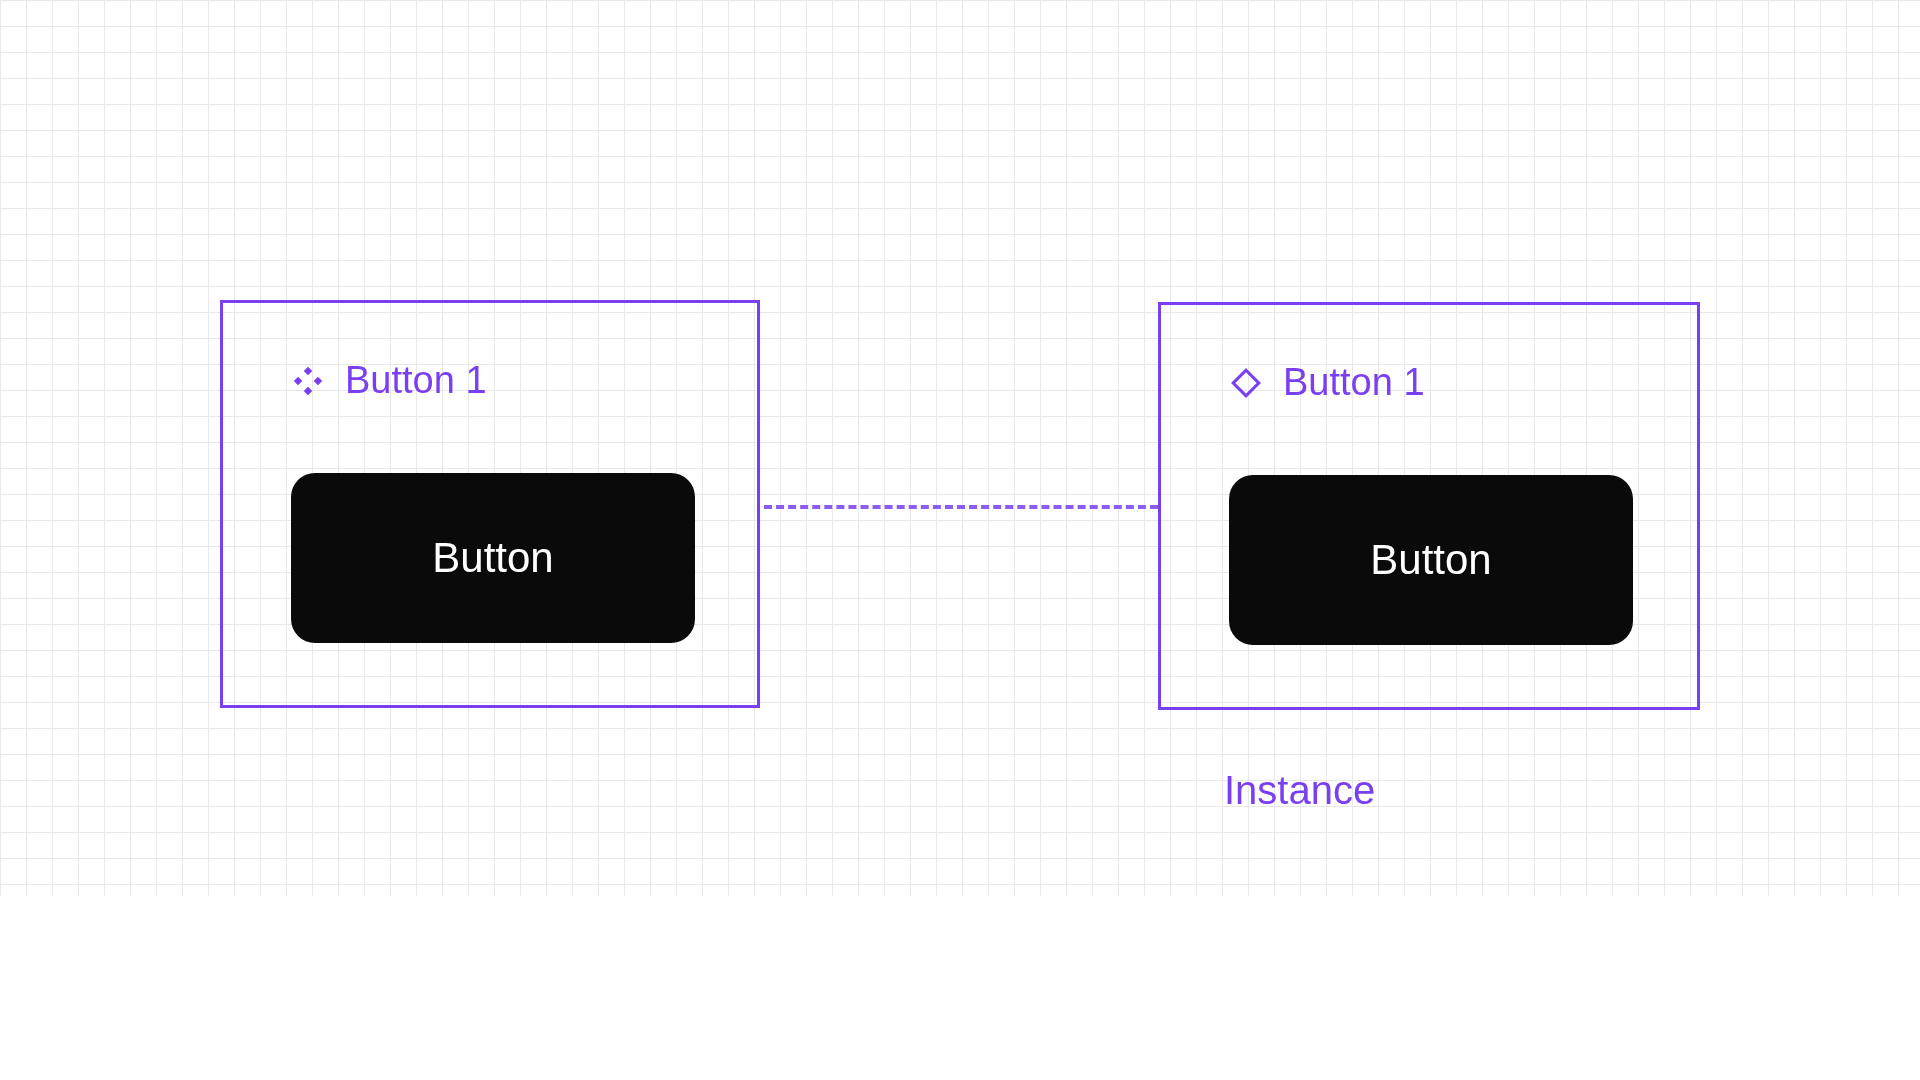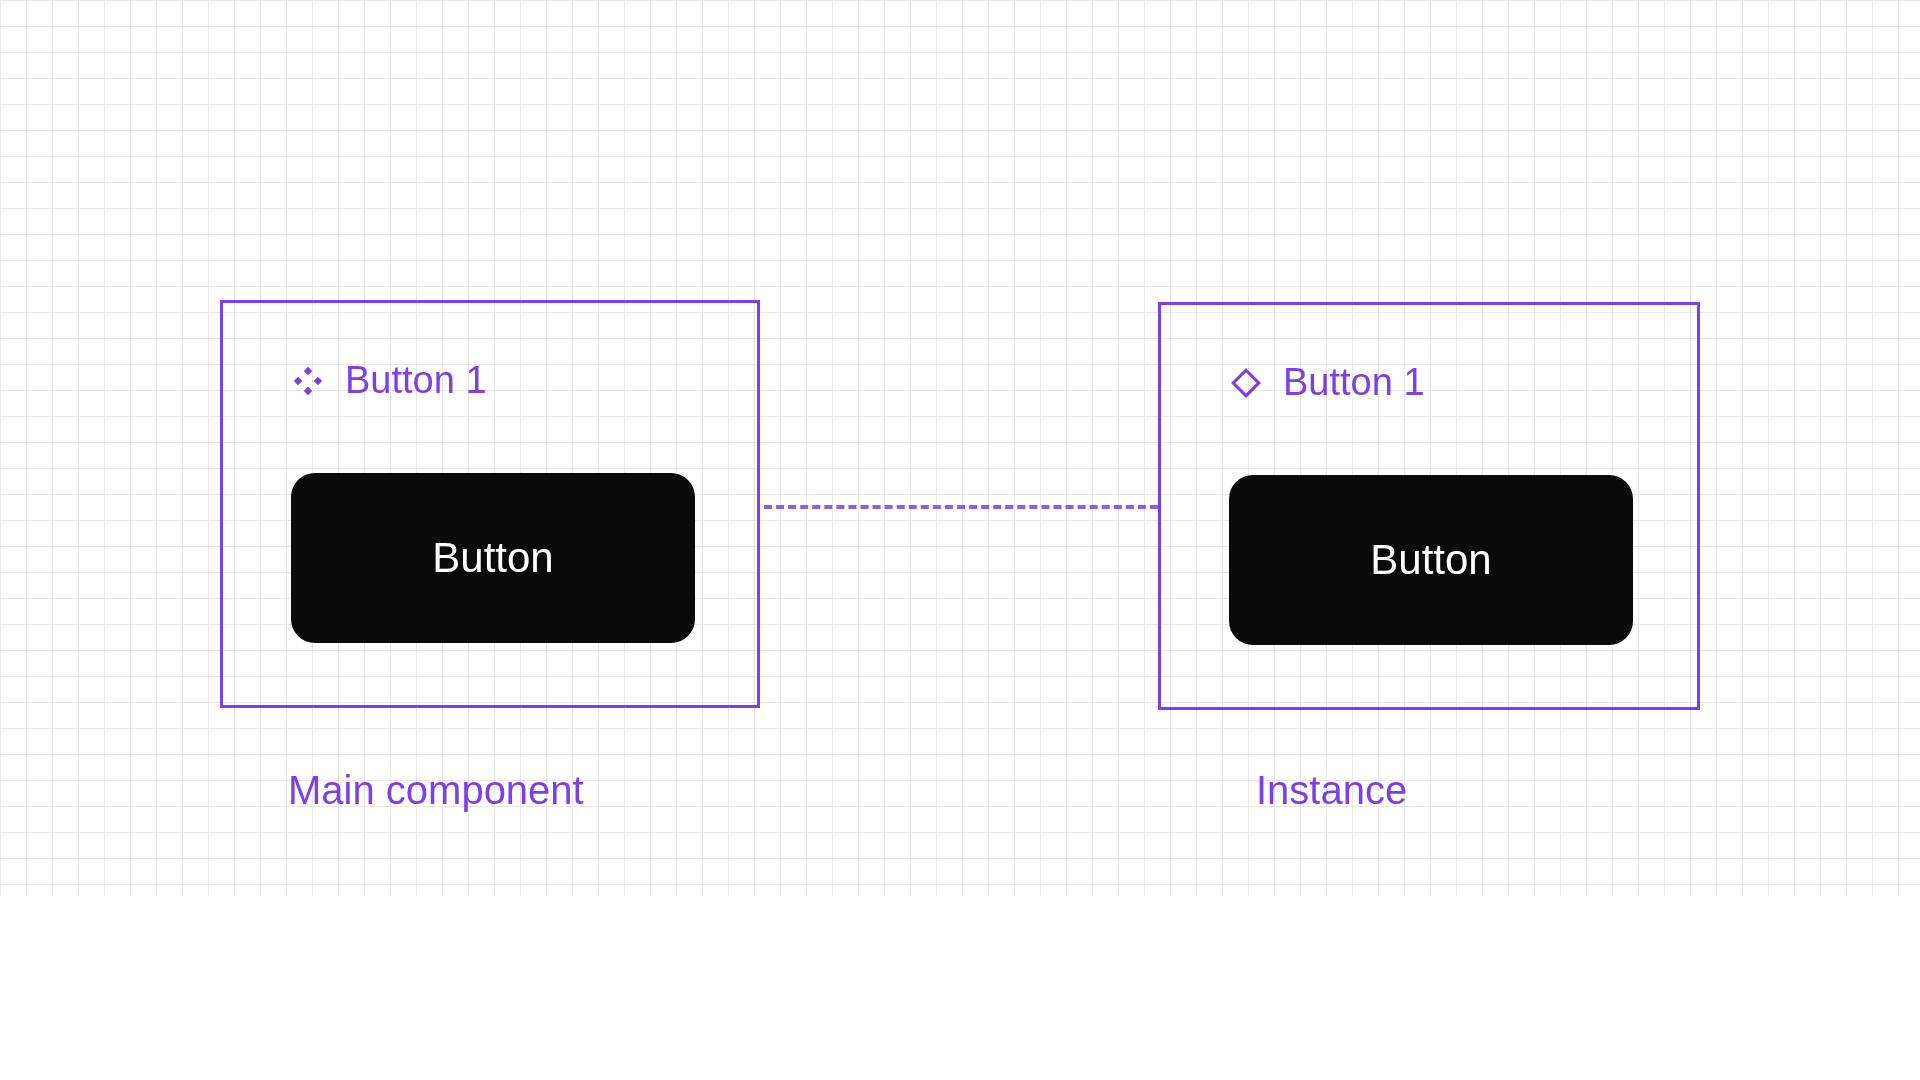--- a/index.html
+++ b/index.html
@@ -114,21 +114,20 @@
     }
     
     .caption-main {
       left: 288px;
       top: 768px;
     }
     
     .caption-instance {
       left: 1224px;
       top: 768px;
-      padding-left: 32px;
     }
     
     .dashed-connector {
       position: absolute;
       left: 764px;
       top: 505px;
       width: 394px;
       height: 0;
       border-top: 4px dashed #8a5cf0;
     }
@@ -164,16 +163,15 @@
           <path fill="none" stroke="#7b3ff2" stroke-width="2.2" d="M12 3 L21 12 L12 21 L3 12 Z"></path>
         </svg>
       </span>
       <span class="frame-title">Button 1</span>
     </div>
     <div class="button-element button-instance">
       <span>Button</span>
     </div>
   </div>
 
-  <div class="caption caption-main">Main component</div>
   <div class="caption caption-instance">Instance</div>
 
 </div>
 
 </body></html>

